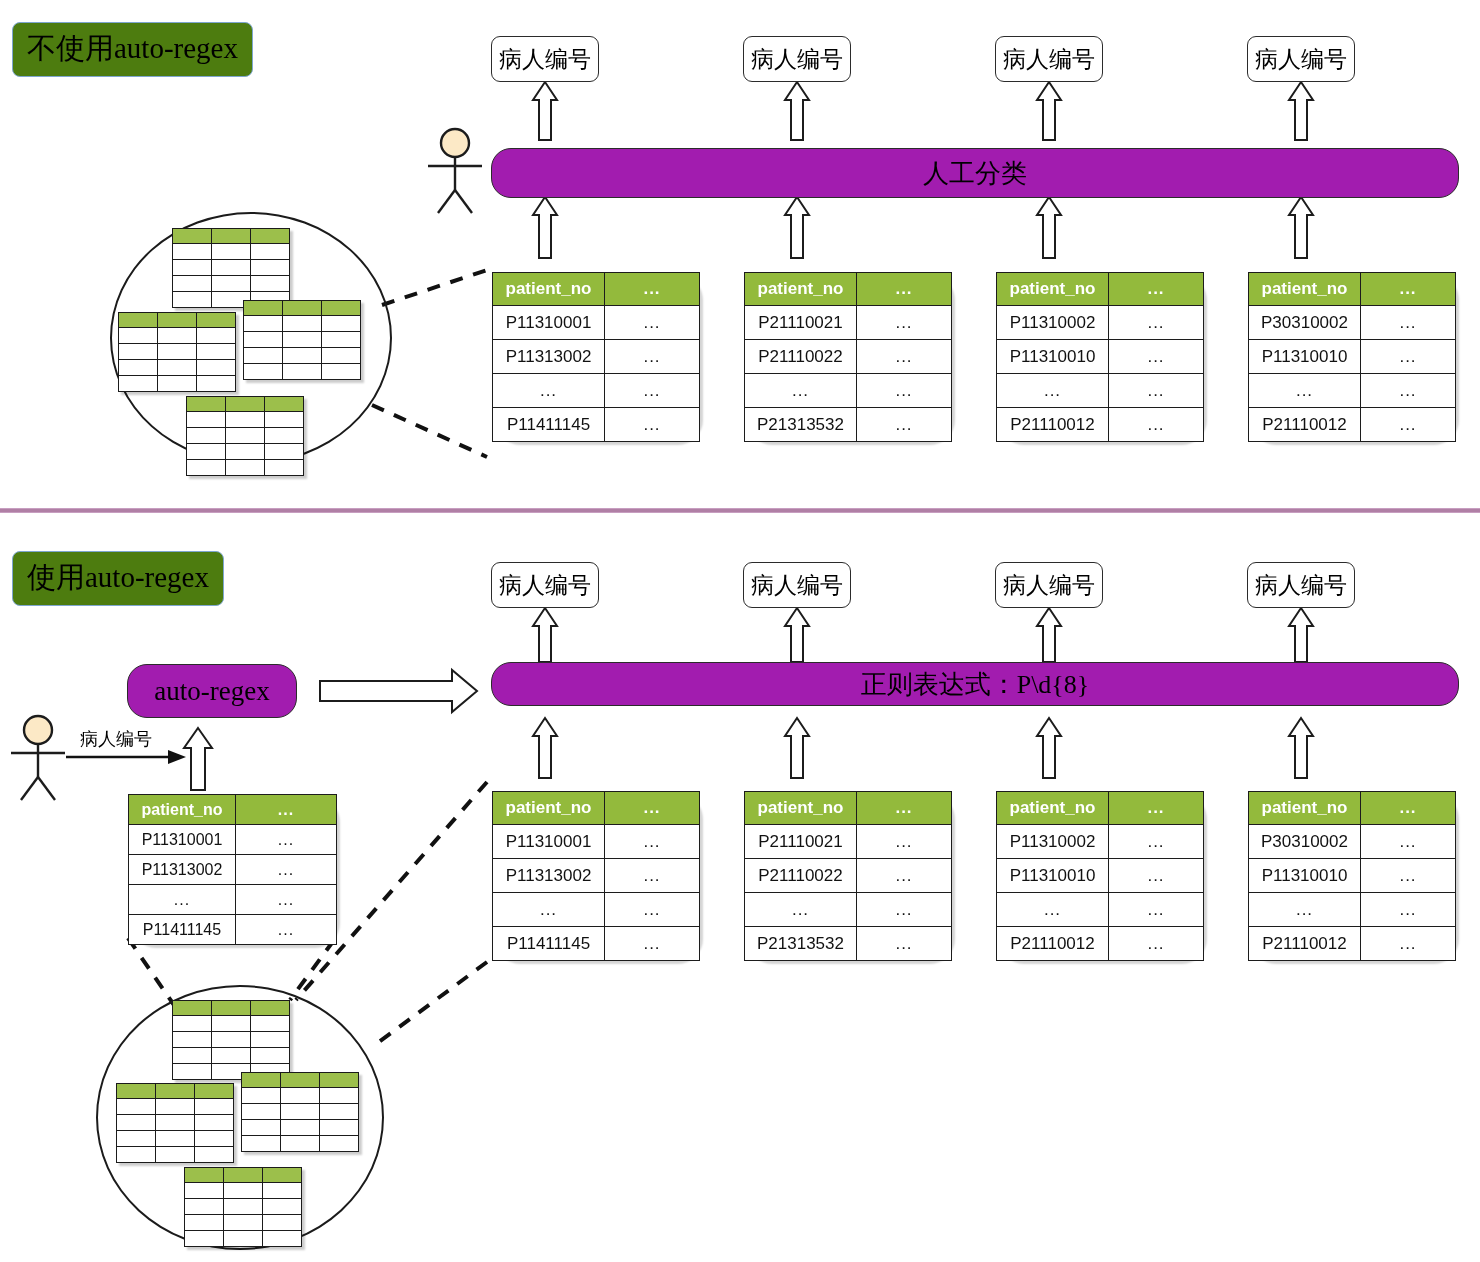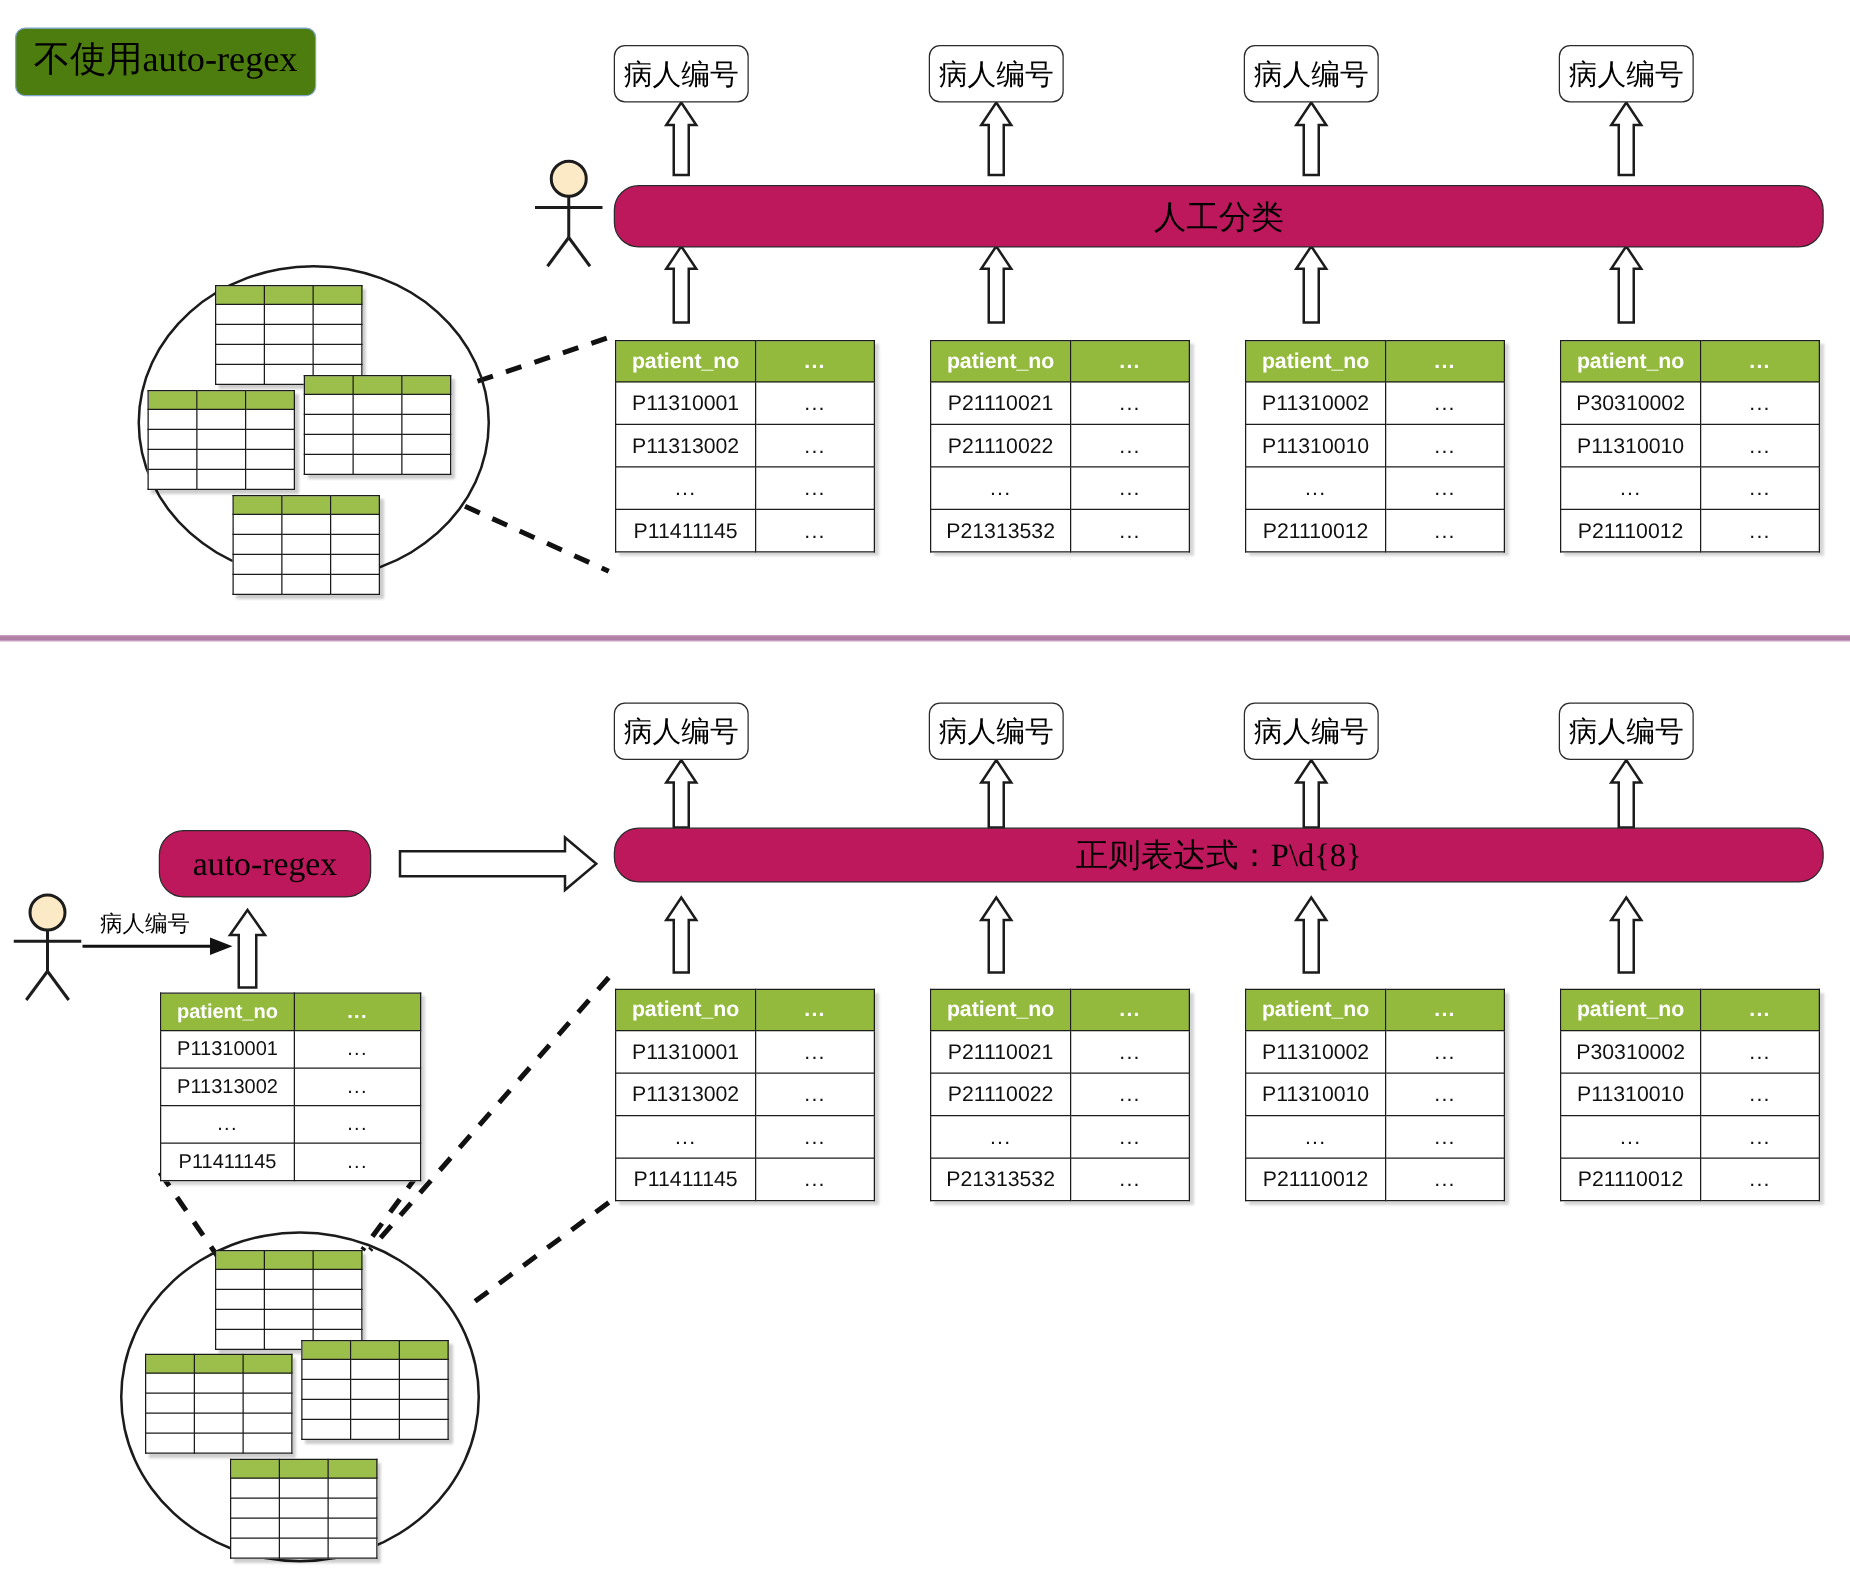--- a/index.html
+++ b/index.html
@@ -37,21 +37,21 @@
     width:1480px;
     height:3px;
     background:#b07fa5;
     border-top:1px solid #c79ec0;
     border-bottom:1px solid #c79ec0;
   }
 
   
   .cream-bar{
     position:absolute;
-    background:#be185d;
+    background:#a21caf;
     border:1px solid #2b2b2b;
     border-radius:20px;
     box-sizing:border-box;
     display:flex;
     align-items:center;
     justify-content:center;
     font-family:"Liberation Serif", serif;
     color:#000;
   }
   .cream-bar.big{font-size:26px;}
@@ -72,20 +72,21 @@
     color:#000;
   }
 
   
   .dtable{
     position:absolute;
     border-collapse:collapse;
     background:#fff;
     box-shadow:3px 3px 2px rgba(0,0,0,0.17);
     table-layout:fixed;
+    border-radius:25px;
   }
   .dtable th, .dtable td{
     border:1px solid #1c1c1c;
     height:34px;
     text-align:center;
     font-size:17px;
     color:#111;
     font-family:"Liberation Sans", sans-serif;
     padding:0 4px;
     box-sizing:border-box;
@@ -479,20 +480,21 @@
         </tr>
       <tr>
           <td>P21110012</td>
           <td class="dots">...</td>
         </tr>
     </tbody>
   </table>
 
   <div class="divider" style="top:508px;"></div>
 
+  <div class="section-chip" style="left:12px;top:551px;">使用auto-regex</div>
 
   <div class="out-chip" style="left:491px;top:562px;width:108px;height:46px;">病人编号</div>
   <div class="out-chip" style="left:743px;top:562px;width:108px;height:46px;">病人编号</div>
   <div class="out-chip" style="left:995px;top:562px;width:108px;height:46px;">病人编号</div>
   <div class="out-chip" style="left:1247px;top:562px;width:108px;height:46px;">病人编号</div>
 
   <div class="cream-bar auto" style="left:127px;top:664px;width:170px;height:54px;">auto-regex</div>
 
   <div class="cream-bar big" style="left:491px;top:662px;width:968px;height:44px;">正则表达式：P\d{8}</div>
 

